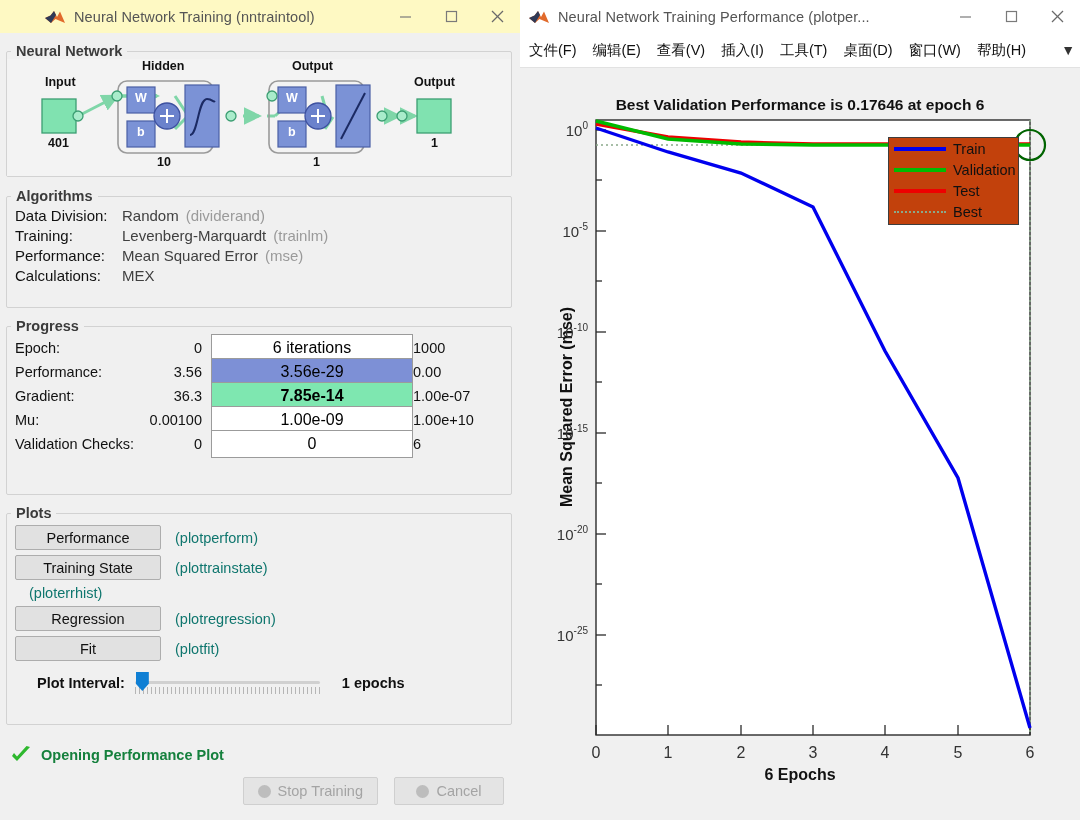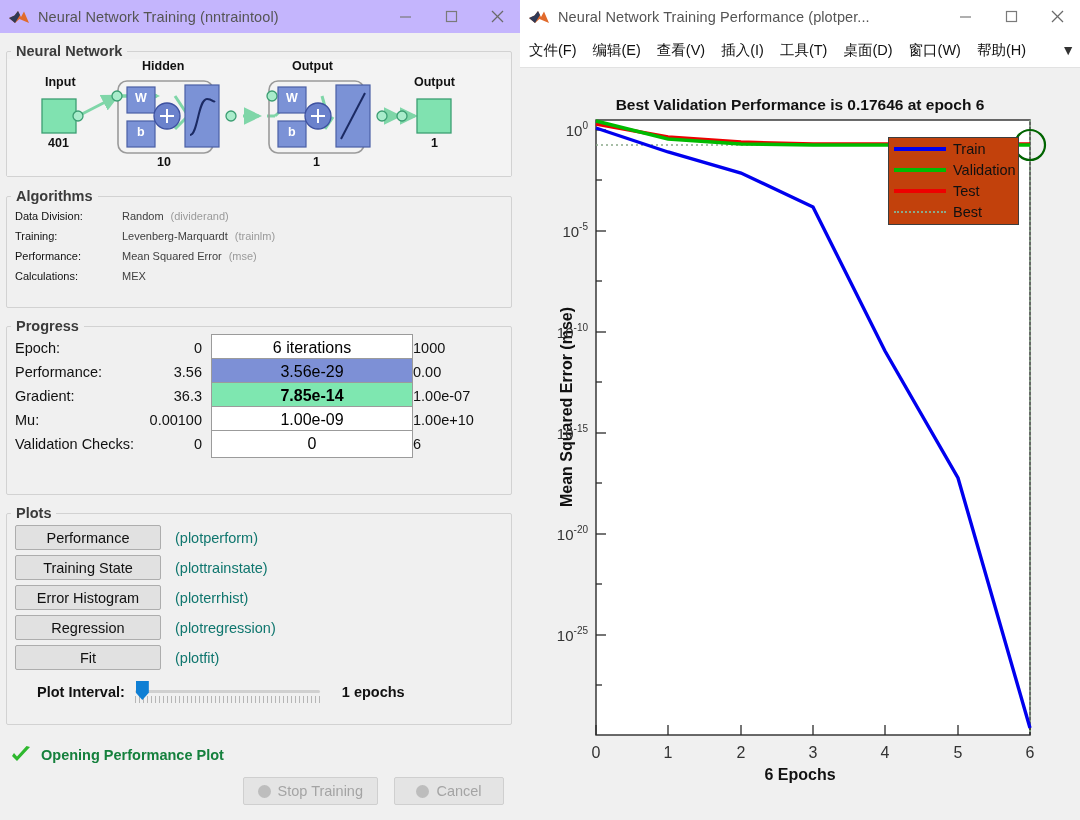--- a/index.html
+++ b/index.html
@@ -6,21 +6,21 @@
   body{
     width:1080px;height:820px;overflow:hidden;
     background:#f0f0f0;
     font-family:"Liberation Sans", sans-serif;
     font-size:14px;color:#111;
   }
   .app{position:relative;width:1080px;height:820px;}
 
   
   .win-left{position:absolute;left:0;top:0;width:520px;height:820px;background:#f0f0f0;}
-  .titlebar{position:relative;height:33px;background:#c4b5fd;display:flex;align-items:center;}
+  .titlebar{position:relative;height:33px;background:#fef9c3;display:flex;align-items:center;padding-left:36px;}
   .tb-icon{width:22px;height:22px;margin-left:8px;margin-right:8px;position:relative;flex:none;}
   .tb-title{font-size:14.5px;color:#555;letter-spacing:.1px;white-space:nowrap;overflow:hidden;}
   .tb-btns{position:absolute;right:0;top:0;height:33px;display:flex;}
   .tb-btn{width:46px;height:33px;display:flex;align-items:center;justify-content:center;color:#888;font-size:15px;}
   .tb-btn svg{display:block;}
 
   .lpanel{position:absolute;left:0;top:33px;width:520px;height:787px;background:#f0f0f0;}
 
   fieldset.grp{
     position:absolute;margin:0;border:1px solid #d2d2d2;border-radius:2px;
@@ -29,21 +29,21 @@
   fieldset.grp > legend{
     font-weight:bold;font-size:14.5px;color:#3b3b3b;padding:0 5px;margin-left:4px;
   }
 
   
   #grp-nn{left:6px;top:10px;width:504px;height:132px;}
   .nnwrap{position:relative;width:100%;height:100%;background:#f3f3f3;}
 
   
   #grp-alg{left:6px;top:155px;width:504px;height:118px;}
-  .algrow{display:flex;font-size:11px;line-height:20px;margin-left:8px;}
+  .algrow{display:flex;font-size:15px;line-height:20px;margin-left:8px;}
   .alg-k{width:107px;color:#111;}
   .alg-v{color:#404040;}
   .alg-p{color:#9a9a9a;margin-left:7px;}
 
   
   #grp-prog{left:6px;top:285px;width:504px;height:175px;}
   .prow{display:flex;align-items:center;height:21px;margin-left:8px;margin-bottom:3px;}
   .p-label{width:122px;font-size:14.5px;}
   .p-left{width:65px;text-align:right;font-size:14.5px;padding-right:9px;}
   .p-bar{
@@ -289,21 +289,20 @@
         <div style="padding-top:4px;">
           <div class="plotrow">
             <button class="pbtn">Performance</button>
             <span class="pfn">(plotperform)</span>
           </div>
           <div class="plotrow">
             <button class="pbtn">Training State</button>
             <span class="pfn">(plottrainstate)</span>
           </div>
           <div class="plotrow">
-            <button class="pbtn">Error Histogram</button>
             <span class="pfn">(ploterrhist)</span>
           </div>
           <div class="plotrow">
             <button class="pbtn">Regression</button>
             <span class="pfn">(plotregression)</span>
           </div>
           <div class="plotrow">
             <button class="pbtn">Fit</button>
             <span class="pfn">(plotfit)</span>
           </div>

